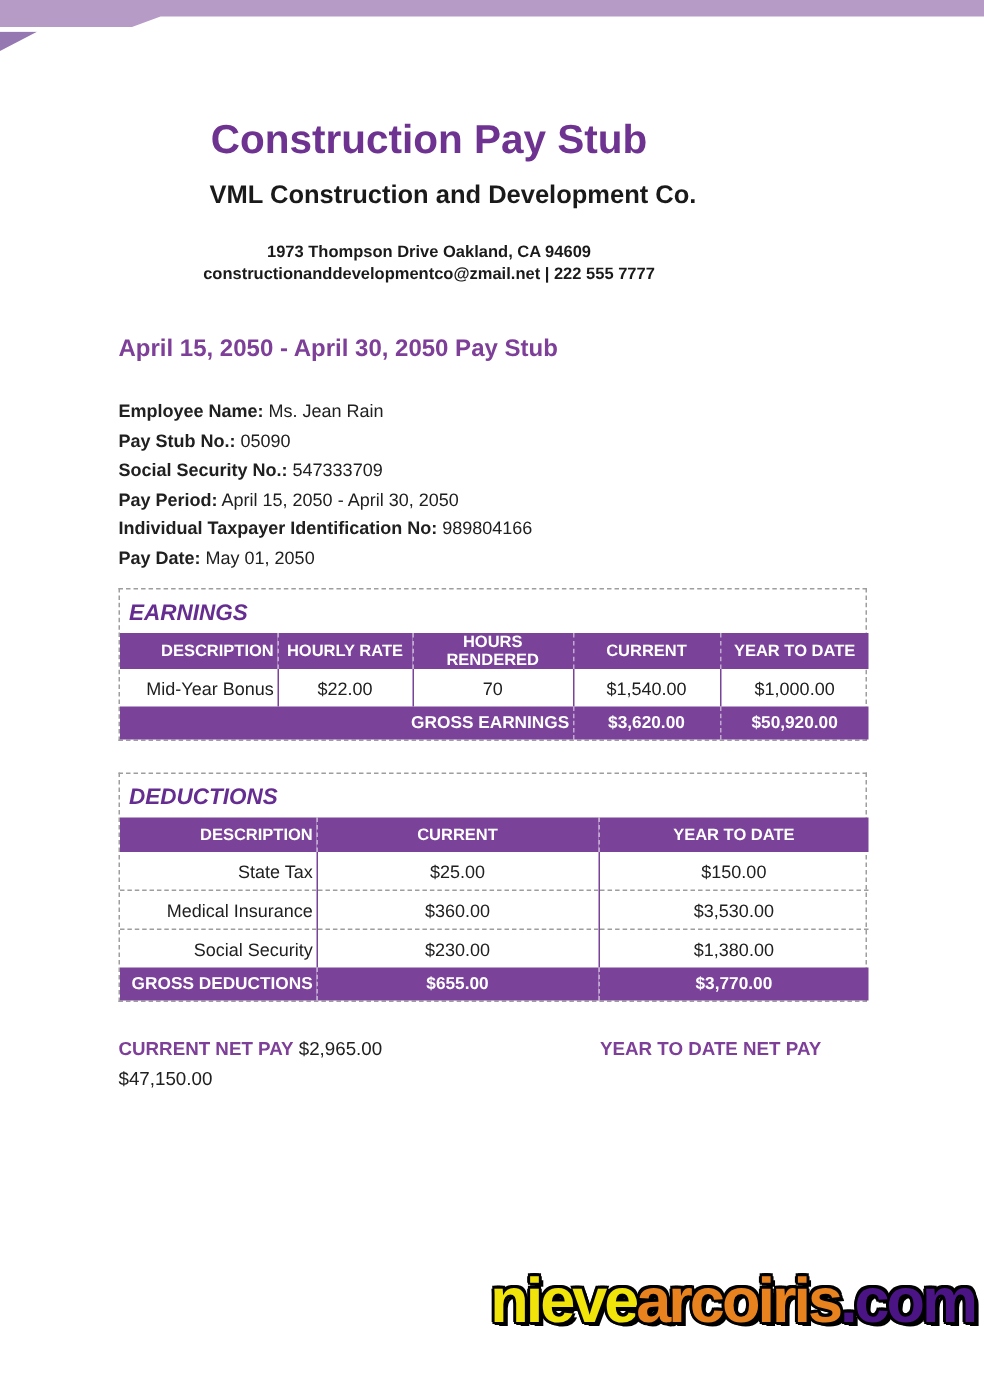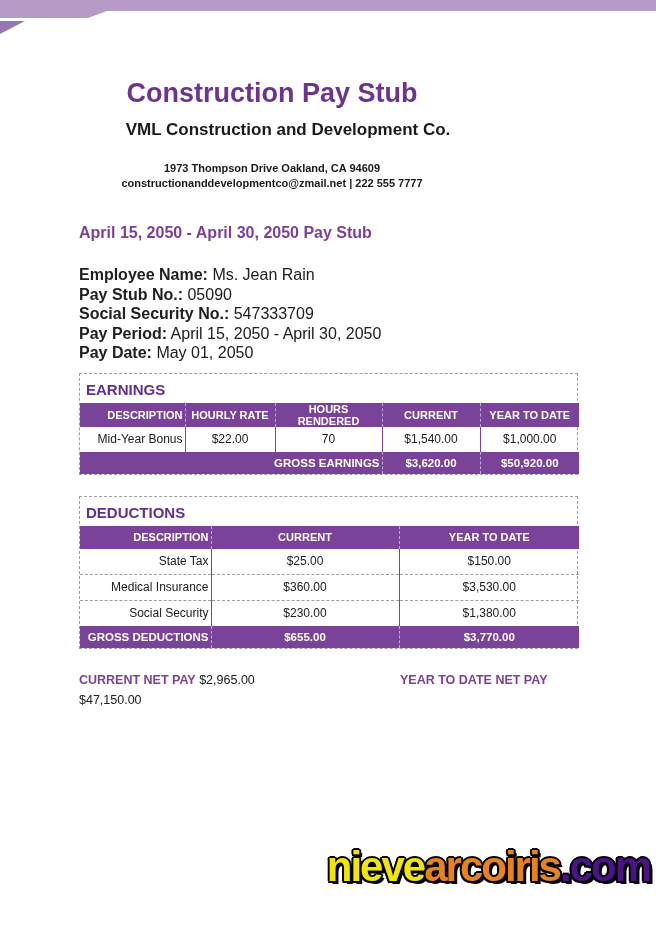--- a/index.html
+++ b/index.html
@@ -21,21 +21,21 @@
   }
   .top-triangle {
     position: absolute; top: 21px; left: 0;
     width: 25px; height: 13px;
     background: #9577b2;
     clip-path: polygon(0 0, 100% 0, 0 100%);
   }
 
   
   .header-block {
-    position: absolute; top: 78px; left: 4px;
+    position: absolute; top: 78px; left: 18px;
     width: 536px; text-align: center;
   }
   .doc-title {
     font-size: 27px; font-weight: bold;
     color: #6e3390; letter-spacing: 0px;
   }
   .company-name {
     margin-top: 11px;
     font-size: 17px; font-weight: bold; color: #1a1a1a; padding-left: 32px;
   }
@@ -46,33 +46,33 @@
   }
 
   
   .content {
     position: absolute; left: 79px; top: 224px; width: 499px;
   }
   .period-heading {
     font-size: 16px; font-weight: bold; color: #7d3f98;
   }
   .details { margin-top: 23px; }
-  .detail-line { font-size: 16px; line-height: 19.5px; }
+  .detail-line { font-size: 12px; line-height: 19.5px; }
   .detail-label { font-weight: bold; }
 
   
   .section-box {
     border: 1px dashed #9e9e9e;
     background: #ffffff;
   }
   .earnings-box { margin-top: 10px; }
   .deductions-box { margin-top: 21px; }
   .section-title {
     padding: 7px 6px 5px 6px;
-    font-size: 15px; font-weight: bold; color: #662d91;
+    font-size: 15px; font-weight: bold; color: #662d91; font-style: italic;
   }
   table {
     width: 100%; border-collapse: collapse; table-layout: fixed;
   }
   th {
     background: #7a4299; color: #ffffff;
     font-size: 11px; font-weight: bold;
     height: 23px; text-align: center;
     padding: 0 2px;
   }
@@ -142,20 +142,24 @@
       <span class="detail-label">Pay Stub No.:</span>
       <span>05090</span>
     </div>
     <div class="detail-line">
       <span class="detail-label">Social Security No.:</span>
       <span>547333709</span>
     </div>
     <div class="detail-line">
       <span class="detail-label">Pay Period:</span>
       <span>April 15, 2050 - April 30, 2050</span>
+    </div>
+    <div class="detail-line">
+      <span class="detail-label">Individual Taxpayer Identification No:</span>
+      <span>989804166</span>
     </div>
     <div class="detail-line">
       <span class="detail-label">Pay Date:</span>
       <span>May 01, 2050</span>
     </div>
   </div>
 
   <div class="section-box earnings-box">
     <div class="section-title">EARNINGS</div>
     <table>

